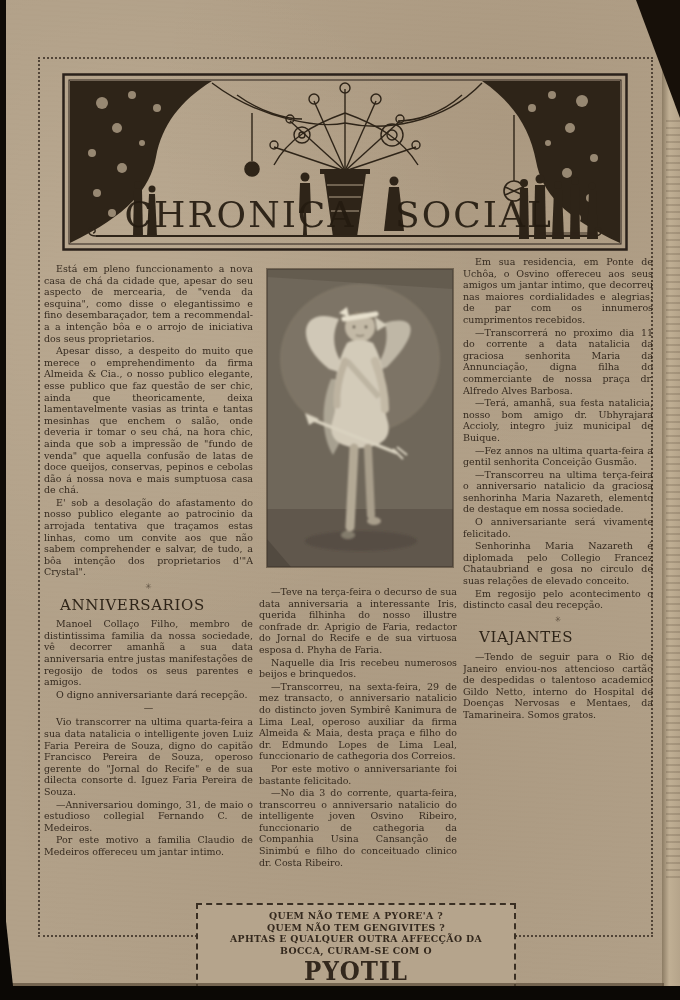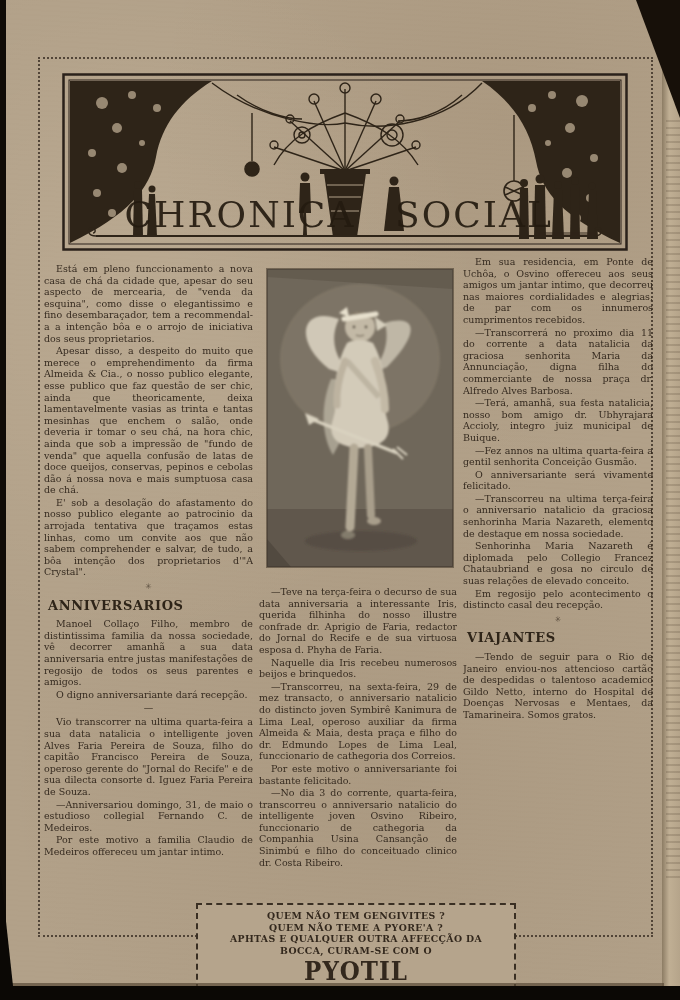--- a/index.html
+++ b/index.html
@@ -53,21 +53,21 @@
   }
   .col{
     position:absolute;color:#362b20;font-size:9.5px;line-height:11.6px;
     text-align:justify;overflow:hidden;
   }
   .col p{margin:0 0 1px 0;text-indent:12px;}
   #col1{left:44px;top:263px;width:209px;height:645px;}
   #col2{left:259px;top:586px;width:198px;height:320px;}
   #col3{left:463px;top:256px;width:190px;height:650px;}
   .sec-header{
-    font-weight:bold;font-size:13px;letter-spacing:.6px;margin:7px 0 7px 4px;
+    font-weight:normal;font-size:15px;letter-spacing:.6px;margin:7px 0 7px 16px;
     color:#2e2418;
   }
   .ornament{text-align:center;font-size:8px;opacity:.7;margin:3px 0;font-family:"DejaVu Sans",sans-serif;}
   .divider{text-align:center;margin:3px 0;line-height:10px;}
   .photo{
     position:absolute;left:267px;top:269px;width:186px;height:298px;
     background:#6f675a;box-shadow:0 0 0 1px rgba(40,30,20,.45), 0 0 8px rgba(40,30,20,.3) inset;
   }
   .ad-box{
     position:absolute;left:196px;top:903px;width:320px;height:97px;
@@ -218,21 +218,21 @@
 
 <div id="col1" class="col">
   <p>Está em pleno funccionamento a nova casa de chá da cidade que, apesar do seu aspecto de mercearia, de "venda da esquina", como disse o elegantissimo e fino desembaraçador, tem a recommendal-a a intenção bôa e o arrojo de iniciativa dos seus proprietarios.</p>
   <p>Apesar disso, a despeito do muito que merece o emprehendimento da firma Almeida &amp; Cia., o nosso publico elegante, esse publico que faz questão de ser chic, ainda que theoricamente, deixa lamentavelmente vasias as trinta e tantas mesinhas que enchem o salão, onde deveria ir tomar o seu chá, na hora chic, ainda que sob a impressão de "fundo de venda" que aquella confusão de latas de doce queijos, conservas, pepinos e cebolas dão á nossa nova e mais sumptuosa casa de chá.</p>
   <p>E' sob a desolação do afastamento do nosso publico elegante ao patrocinio da arrojada tentativa que traçamos estas linhas, como um convite aos que não sabem comprehender e salvar, de tudo, a bôa intenção dos proprietarios d'"A Crystal".</p>
   <div class="ornament">✳</div>
   <div class="sec-header">ANNIVERSARIOS</div>
   <p>Manoel Collaço Filho, membro de distintissima familia da nossa sociedade, vê decorrer amanhã a sua data anniversaria entre justas manifestações de regosijo de todos os seus parentes e amigos.</p>
   <p>O digno anniversariante dará recepção.</p>
   <div class="divider">—</div>
-  <p>Vio transcorrer na ultima quarta-feira a sua data natalicia o intelligente joven Alves Faria Pereira de Souza, filho do capitão Francisco Pereira de Souza, operoso gerente do "Jornal do Recife" e de sua dilecta consorte d. Iguez Faria Pereira de Souza.</p>
+  <p>Vio transcorrer na ultima quarta-feira a sua data natalicia o intelligente joven Luiz Faria Pereira de Souza, digno do capitão Francisco Pereira de Souza, operoso gerente do "Jornal do Recife" e de sua dilecta consorte d. Iguez Faria Pereira de Souza.</p>
   <p>—Anniversariou domingo, 31, de maio o estudioso collegial Fernando C. de Medeiros.</p>
   <p>Por este motivo a familia Claudio de Medeiros offereceu um jantar intimo.</p>
 </div>
 
 <div class="photo">
   <svg width="186" height="298" viewBox="0 0 186 298">
     <defs>
       <filter id="soft">
           <feGaussianBlur stdDeviation="1.1"></feGaussianBlur>
         </filter>
@@ -288,32 +288,32 @@
   <p>—Transcorreu, na sexta-feira, 29 de mez transacto, o anniversario natalicio do distincto joven Symbirê Kanimura de Lima Leal, operoso auxiliar da firma Almeida &amp; Maia, desta praça e filho do dr. Edmundo Lopes de Lima Leal, funccionario de cathegoria dos Correios.</p>
   <p>Por este motivo o anniversariante foi bastante felicitado.</p>
   <p>—No dia 3 do corrente, quarta-feira, transcorreu o anniversario natalicio do intelligente joven Osvino Ribeiro, funccionario de cathegoria da Companhia Usina Cansanção de Sinimbú e filho do conceituado clinico dr. Costa Ribeiro.</p>
 </div>
 
 <div id="col3" class="col">
   <p>Em sua residencia, em Ponte de Uchôa, o Osvino offereceu aos seus amigos um jantar intimo, que decorreu nas maiores cordialidades e alegrias, de par com os innumeros cumprimentos recebidos.</p>
   <p>—Transcorrerá no proximo dia 11 do corrente a data natalicia da graciosa senhorita Maria da Annunciação, digna filha do commerciante de nossa praça dr. Alfredo Alves Barbosa.</p>
   <p>—Terá, amanhã, sua festa natalicia, nosso bom amigo dr. Ubhyrajara Accioly, integro juiz municipal de Buique.</p>
   <p>—Fez annos na ultima quarta-feira a gentil senhorita Conceição Gusmão.</p>
+  <p>—Transcorreu na ultima terça-feira o anniversario natalicio da graciosa senhorinha Maria Nazareth, elemento de destaque em nossa sociedade.</p>
   <p>O anniversariante será vivamente felicitado.</p>
-  <p>—Transcorreu na ultima terça-feira o anniversario natalicio da graciosa senhorinha Maria Nazareth, elemento de destaque em nossa sociedade.</p>
   <p>Senhorinha Maria Nazareth é diplomada pelo Collegio Francez Chataubriand e gosa no circulo de suas relações de elevado conceito.</p>
   <p>Em regosijo pelo acontecimento o distincto casal deu recepção.</p>
   <div class="ornament">✳</div>
   <div class="sec-header">VIAJANTES</div>
   <p>—Tendo de seguir para o Rio de Janeiro enviou-nos attencioso cartão de despedidas o talentoso academico Gildo Netto, interno do Hospital de Doenças Nervosas e Mentaes, da Tamarineira. Somos gratos.</p>
 </div>
 
 <div class="ad-box">
+  <div class="ad-line">QUEM NÃO TEME A PYORE'A ?</div>
   <div class="ad-line">QUEM NÃO TEM GENGIVITES ?</div>
-  <div class="ad-line">QUEM NÃO TEME A PYORE'A ?</div>
   <div class="ad-line">APHTAS E QUALQUER OUTRA AFFECÇÃO DA</div>
   <div class="ad-line">BOCCA, CURAM-SE COM O</div>
   <div class="ad-main">
     <span class="ad-brand">PYOTIL</span>
     <span class="ad-right">
       <span>LIQUIDO OU EM PASTA,</span><br>
       <span>DE SABOR AGRADAVEL.</span>
     </span>
   </div>
   <div class="ad-agent">

